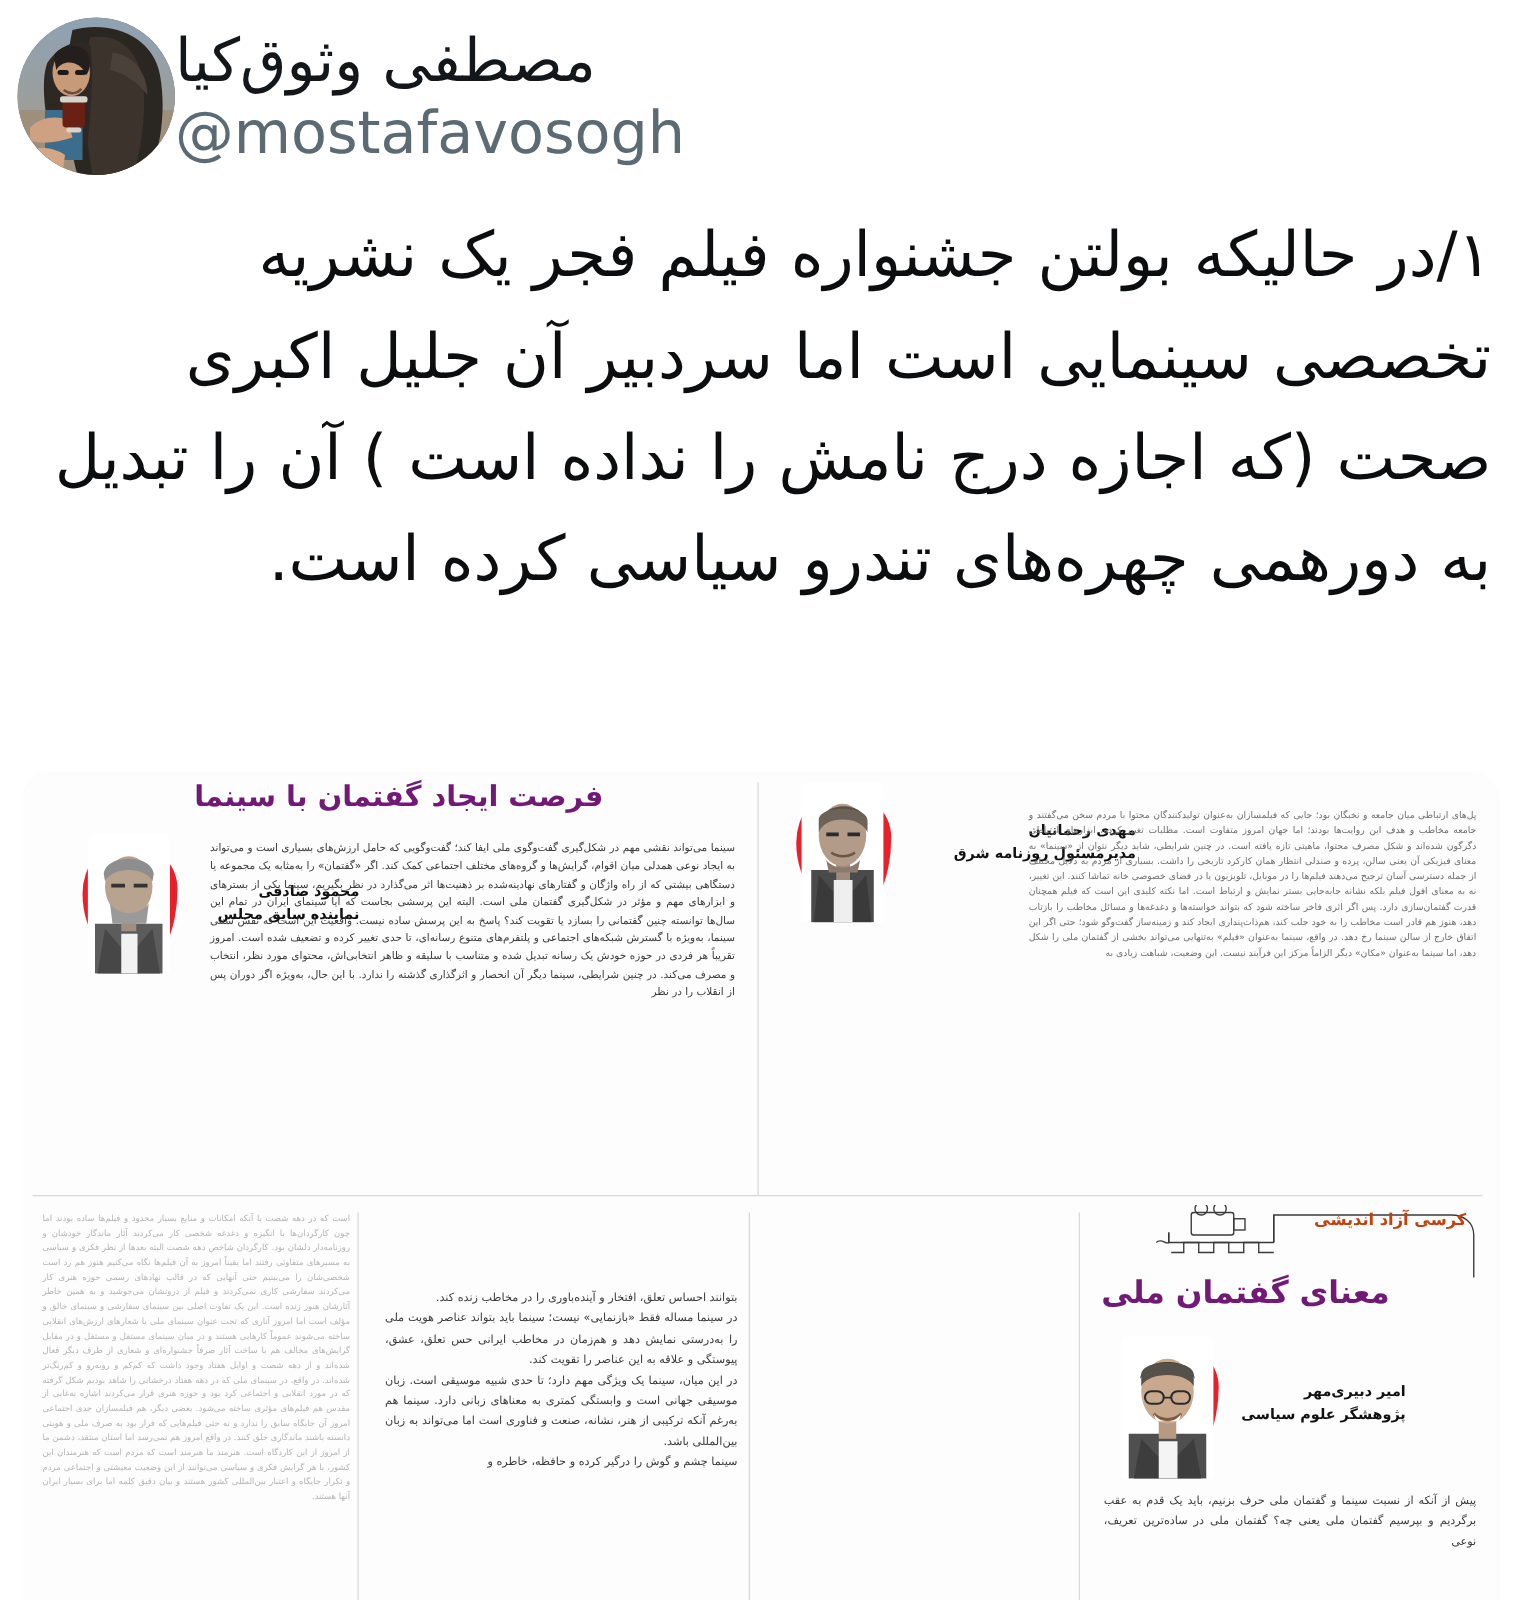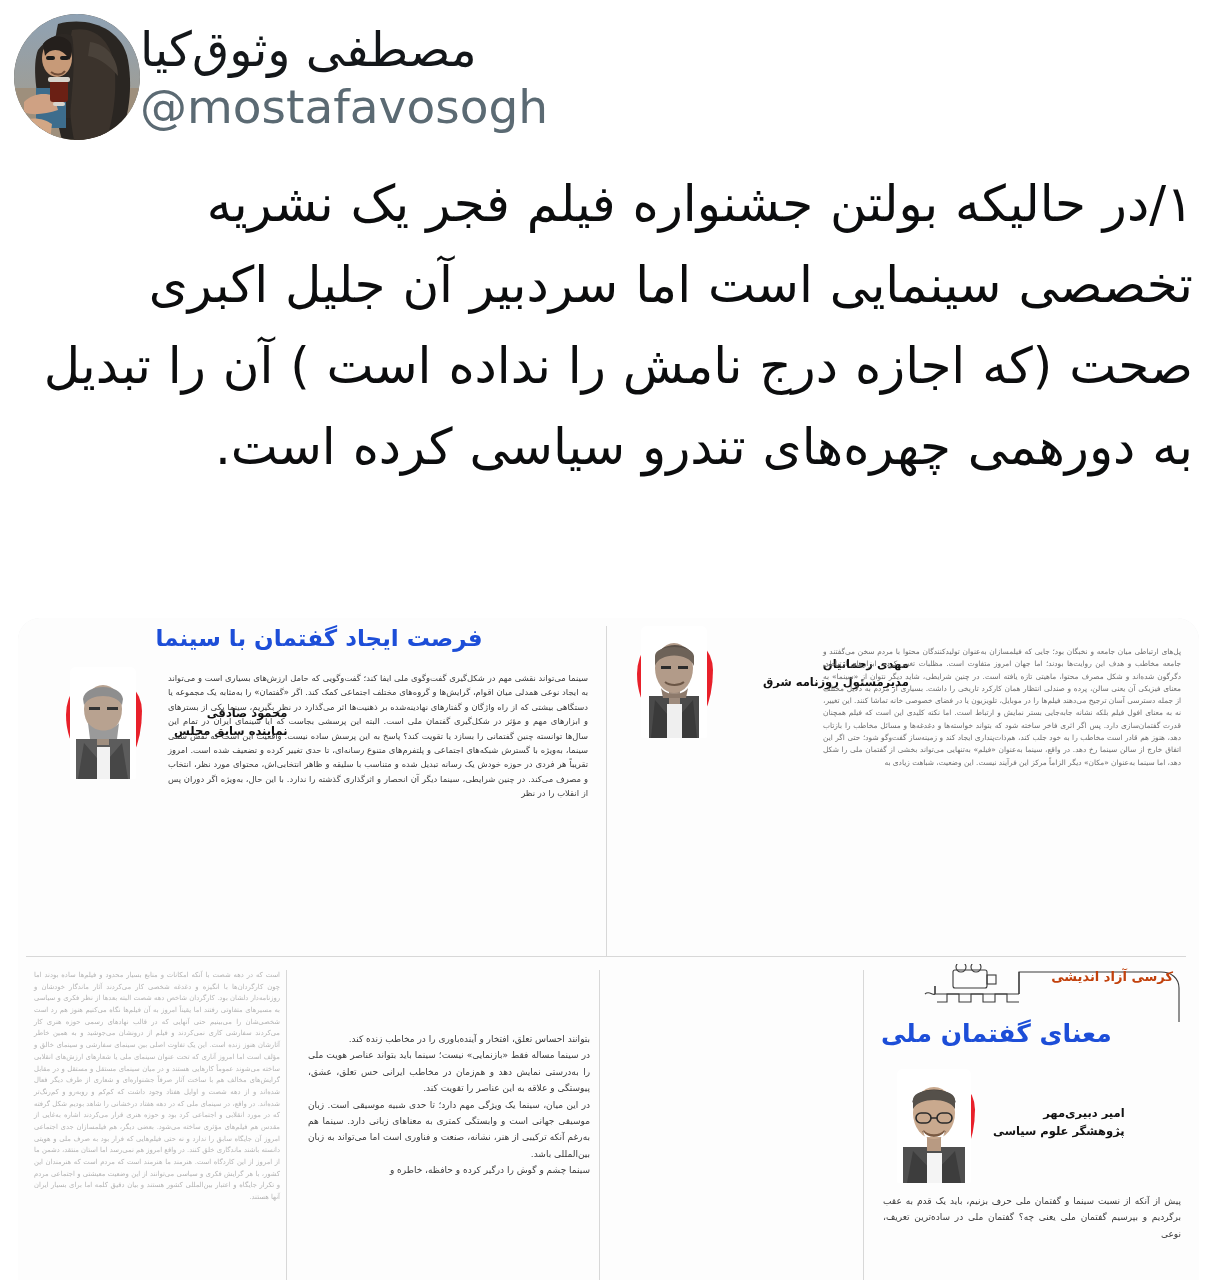--- a/index.html
+++ b/index.html
@@ -63,21 +63,21 @@
   .paper{
     position:absolute;inset:0;background:#fdfdfd;
   }
   
   .vrule{position:absolute;background:#d8d8d8;width:1px;}
   .hrule{position:absolute;background:#d8d8d8;height:1px;}
 
   .col{position:absolute;box-sizing:border-box;}
 
   .art-head{
-    direction:rtl;text-align:center;font-weight:700;color:#1d4ed8;
+    direction:rtl;text-align:center;font-weight:700;color:#701a75;
     font-size:20px;line-height:1.25;letter-spacing:-0.3px;
   }
   .art-head.right-al{text-align:left;}
   .byline{direction:rtl;text-align:right;font-weight:700;color:#111;font-size:11.5px;line-height:1.55;}
   .byline .role{font-weight:700;}
   .micro{
     direction:rtl;text-align:justify;color:#8d8d8d;
     font-size:6.6px;line-height:1.6;letter-spacing:-0.1px;
     text-align-last:right;
   }

